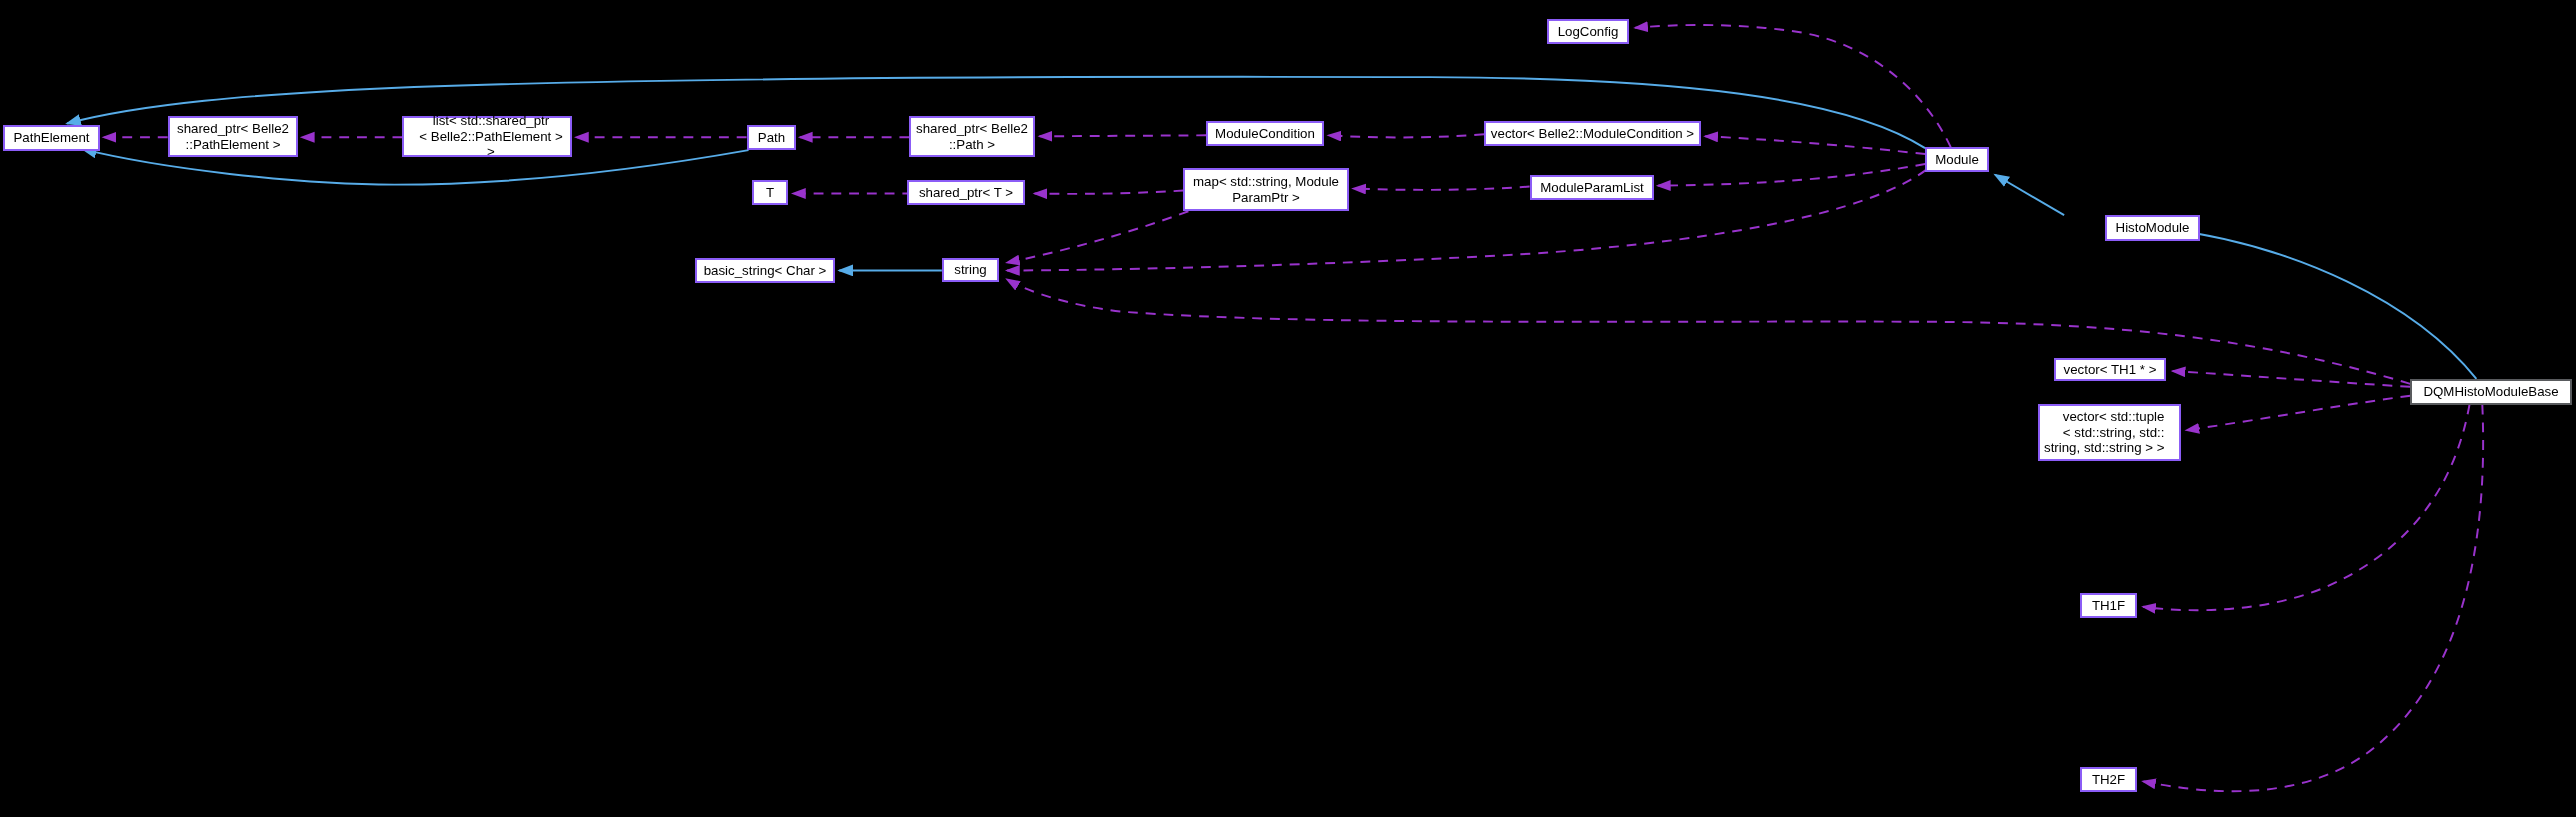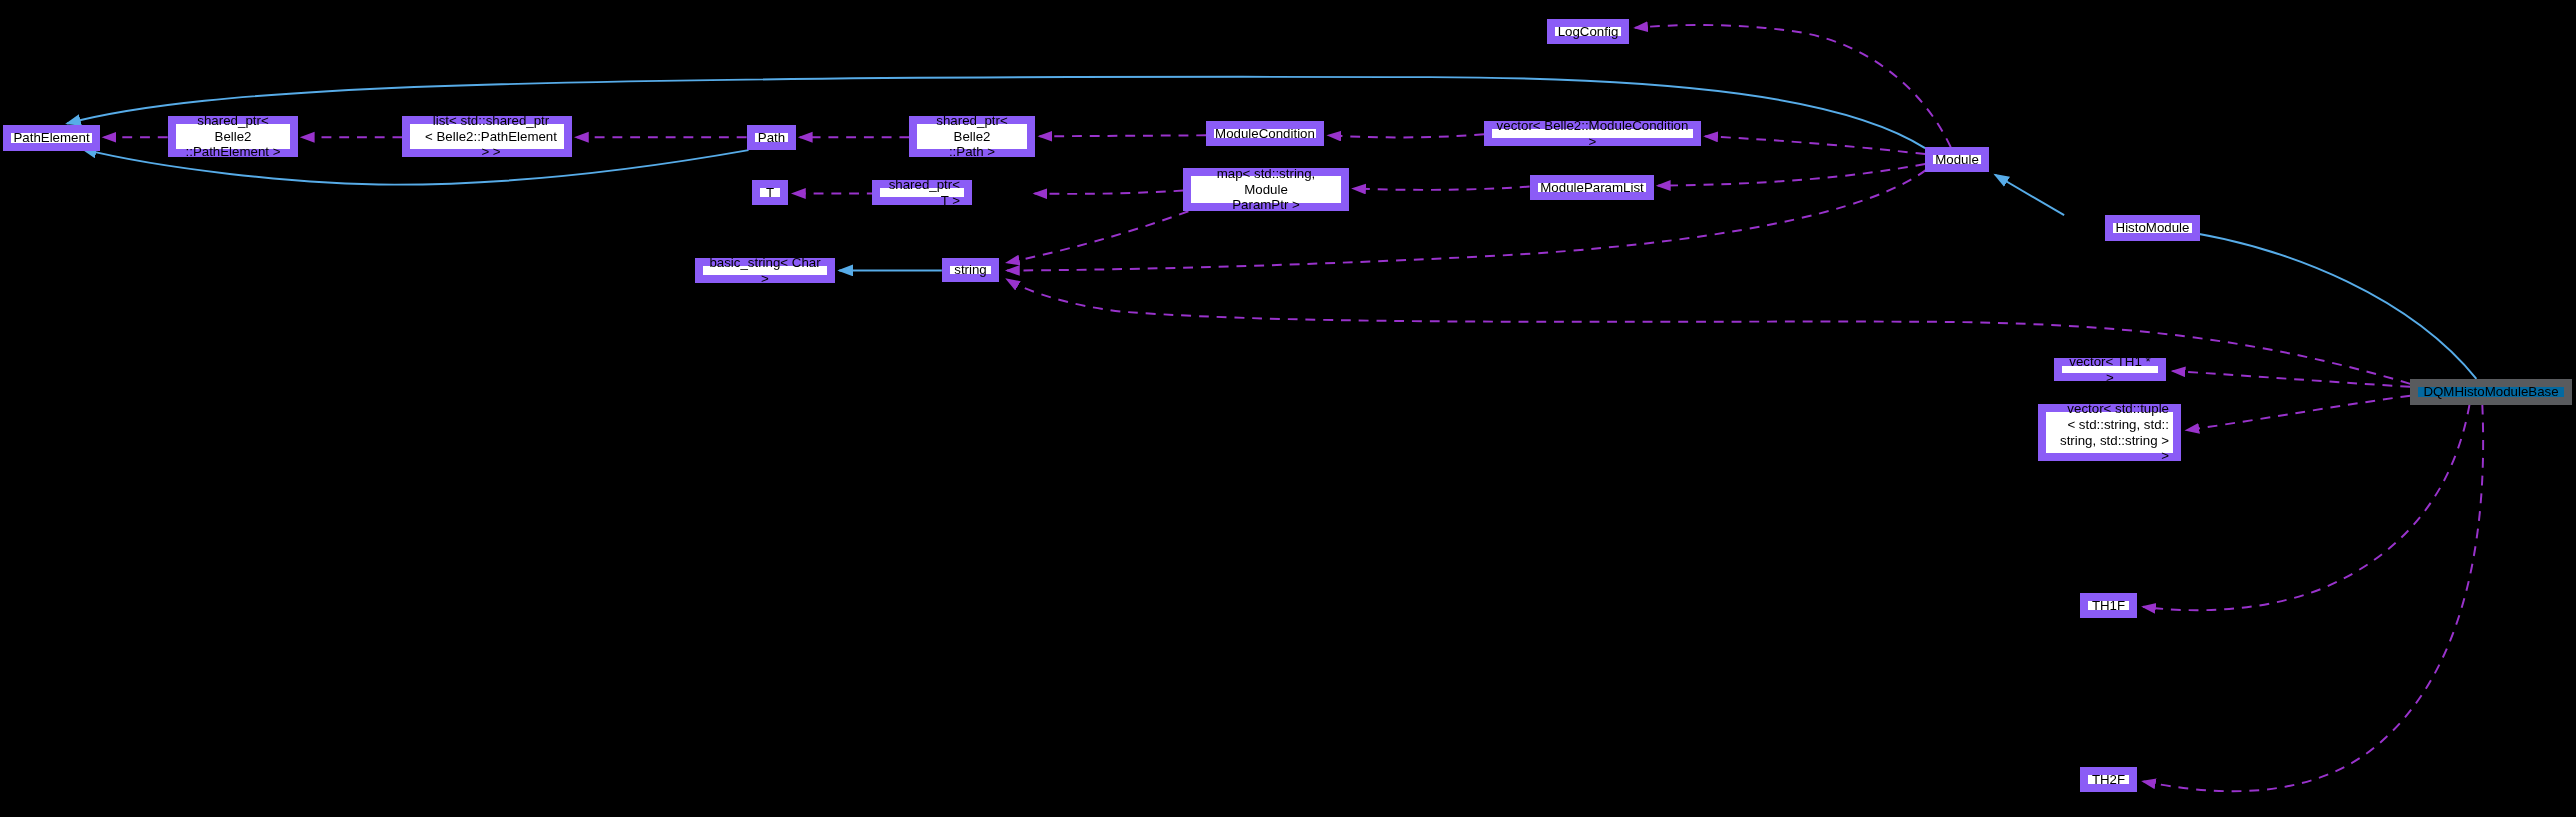--- a/index.html
+++ b/index.html
@@ -9,32 +9,32 @@
     background:#000;
     font-family:"Liberation Sans", sans-serif;
     overflow:hidden;
   }
   #edges{position:absolute;left:0;top:0;width:2576px;height:818px;}
   .edge-inherit{stroke:#57ace8;stroke-width:2;fill:none;}
   .edge-use{stroke:#9933cc;stroke-width:2;fill:none;stroke-dasharray:10 8;}
   .node{
     position:absolute;
     background:#ffffff;
-    border:8px solid #8b5cf6;
+    border:2px solid #8b5cf6;
     color:#000;
     font-size:13.3px;
     line-height:1.18;
     display:flex;align-items:center;justify-content:center;
     text-align:center;
     white-space:pre-line;
     box-sizing:border-box;
     padding:1px 4px;
   }
   .node.focal{
-    background:#0369a1;
+    background:#ffffff;
     border-color:#595b5e;
   }
   .node.align-left{text-align:right;justify-content:flex-start;}
 </style>
 </head>
 <body>
 
 <div id="diagram">
   <svg id="edges" viewBox="0 0 2612 829" xmlns="http://www.w3.org/2000/svg">
     <defs>
@@ -79,21 +79,21 @@
 ::PathElement &gt;</div>
       <div class="node" style="left: 402px; top: 116px; width: 170px; height: 41px; padding-left: 12px;">list&lt; std::shared_ptr
 &lt; Belle2::PathElement &gt; &gt;</div>
       <div class="node" style="left: 747px; top: 125px; width: 49px; height: 25px;">Path</div>
       <div class="node" style="left: 909px; top: 116px; width: 126px; height: 41px;">shared_ptr&lt; Belle2
 ::Path &gt;</div>
       <div class="node" style="left: 1206px; top: 121px; width: 118px; height: 25px;">ModuleCondition</div>
       <div class="node" style="left: 1484px; top: 121px; width: 217px; height: 25px;">vector&lt; Belle2::ModuleCondition &gt;</div>
       <div class="node" style="left: 1925px; top: 147px; width: 64px; height: 25px;">Module</div>
       <div class="node" style="left: 752px; top: 180px; width: 36px; height: 25px;">T</div>
-      <div class="node" style="left: 872px; top: 180px; width: 100px; height: 25px; text-align: right;">shared_ptr&lt; T &gt;</div>
+      <div class="node" style="left: 907px; top: 180px; width: 118px; height: 25px; text-align: right;">shared_ptr&lt; T &gt;</div>
       <div class="node" style="left: 1183px; top: 168px; width: 166px; height: 43px;">map&lt; std::string, Module
 ParamPtr &gt;</div>
       <div class="node" style="left: 1530px; top: 175px; width: 124px; height: 25px;">ModuleParamList</div>
       <div class="node" style="left: 695px; top: 258px; width: 140px; height: 25px;">basic_string&lt; Char &gt;</div>
       <div class="node" style="left: 942px; top: 258px; width: 57px; height: 24px;">string</div>
       <div class="node" style="left: 2061px; top: 215px; width: 95px; height: 26px; margin-left: 44px;">HistoModule</div>
       <div class="node" style="left: 2054px; top: 358px; width: 112px; height: 23px;">vector&lt; TH1 * &gt;</div>
       <div class="node align-left" style="left: 2038px; top: 404px; width: 143px; height: 57px;">vector&lt; std::tuple
 &lt; std::string, std::
 string, std::string &gt; &gt;</div>

